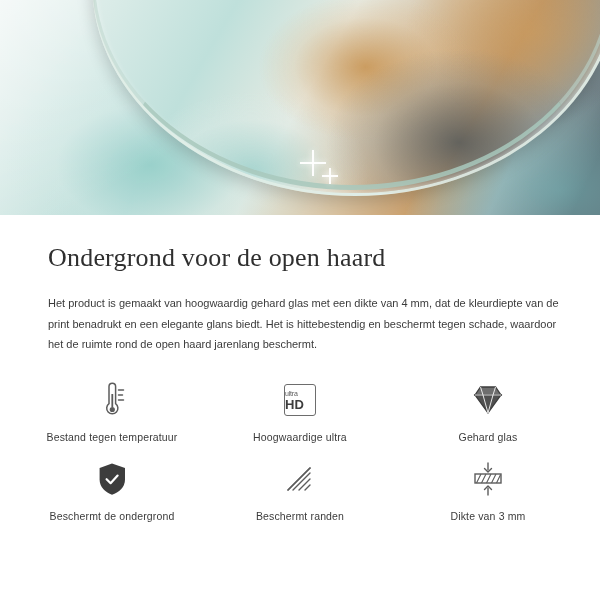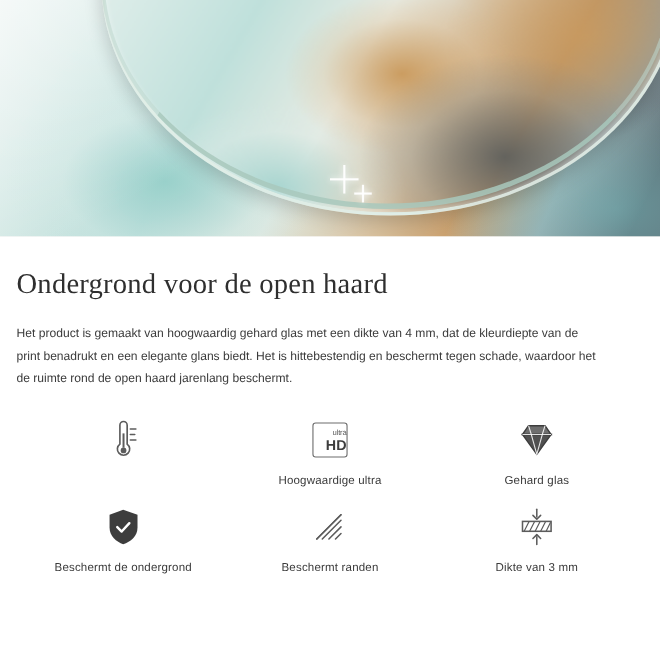--- a/index.html
+++ b/index.html
@@ -86,21 +86,21 @@
     background: rgba(255,255,255,0.95);
     box-shadow: 0 0 6px rgba(255,255,255,0.95);
   }
   .sparkle::before { left: 50%; top: 0; width: 2px; height: 100%; transform: translateX(-50%); }
   .sparkle::after  { top: 50%; left: 0; height: 2px; width: 100%; transform: translateY(-50%); }
   .sparkle.s1 { left: 300px; top: 150px; }
   .sparkle.s2 { left: 322px; top: 168px; width: 16px; height: 16px; }
 
   
   .content {
-    padding: 26px 36px 0 15px;
+    padding: 26px 36px 0 48px;
   }
   .headline {
     font-family: "Liberation Serif", serif;
     font-size: 26px;
     line-height: 1.32;
     color: #2f2f2f;
     font-weight: 400;
     margin: 0 0 18px 0;
     letter-spacing: 0.2px;
   }
@@ -139,21 +139,21 @@
     color: #3b3b3b;
     letter-spacing: 0.15px;
   }
   .ultrahd {
     width: 30px;
     height: 30px;
     border: 1.6px solid #6d6d6d;
     border-radius: 3px;
     display: flex;
     flex-direction: column;
-    align-items: flex-end;
+    align-items: flex-start;
     justify-content: center;
     line-height: 1;
   }
   .ultrahd .u1 { font-size: 7px; color: #5c5c5c; letter-spacing: -0.2px; }
   .ultrahd .u2 { font-size: 13px; font-weight: bold; color: #3d3d3d; margin-top: 1px; }
 </style>
 </head>
 <body>
 
 <div class="page">
@@ -177,20 +177,21 @@
 
     <div class="feature">
       <div class="feature-icon">
         <svg width="34" height="38" viewBox="0 0 34 38" fill="none" stroke="#5c5c5c" stroke-width="1.5">
           <path d="M14 5.5a3.3 3.3 0 0 1 6.6 0v17.2a5.6 5.6 0 1 1-6.6 0z" fill="#fff"></path>
           <circle cx="17.3" cy="28.5" r="2.6" fill="#5c5c5c" stroke="none"></circle>
           <rect x="16.4" y="13" width="1.8" height="13" fill="#5c5c5c" stroke="none"></rect>
           <path d="M23.5 9h5M23.5 14h4M23.5 19h5" stroke-linecap="round"></path>
         </svg>
       </div>
+      <div class="feature-label">Bestand tegen temperatuur</div>
     </div>
 
     <div class="feature">
       <div class="feature-icon">
         <div class="ultrahd">
           <span class="u1">ultra</span>
           <span class="u2">HD</span>
         </div>
       </div>
       <div class="feature-label">Hoogwaardige ultra</div>

